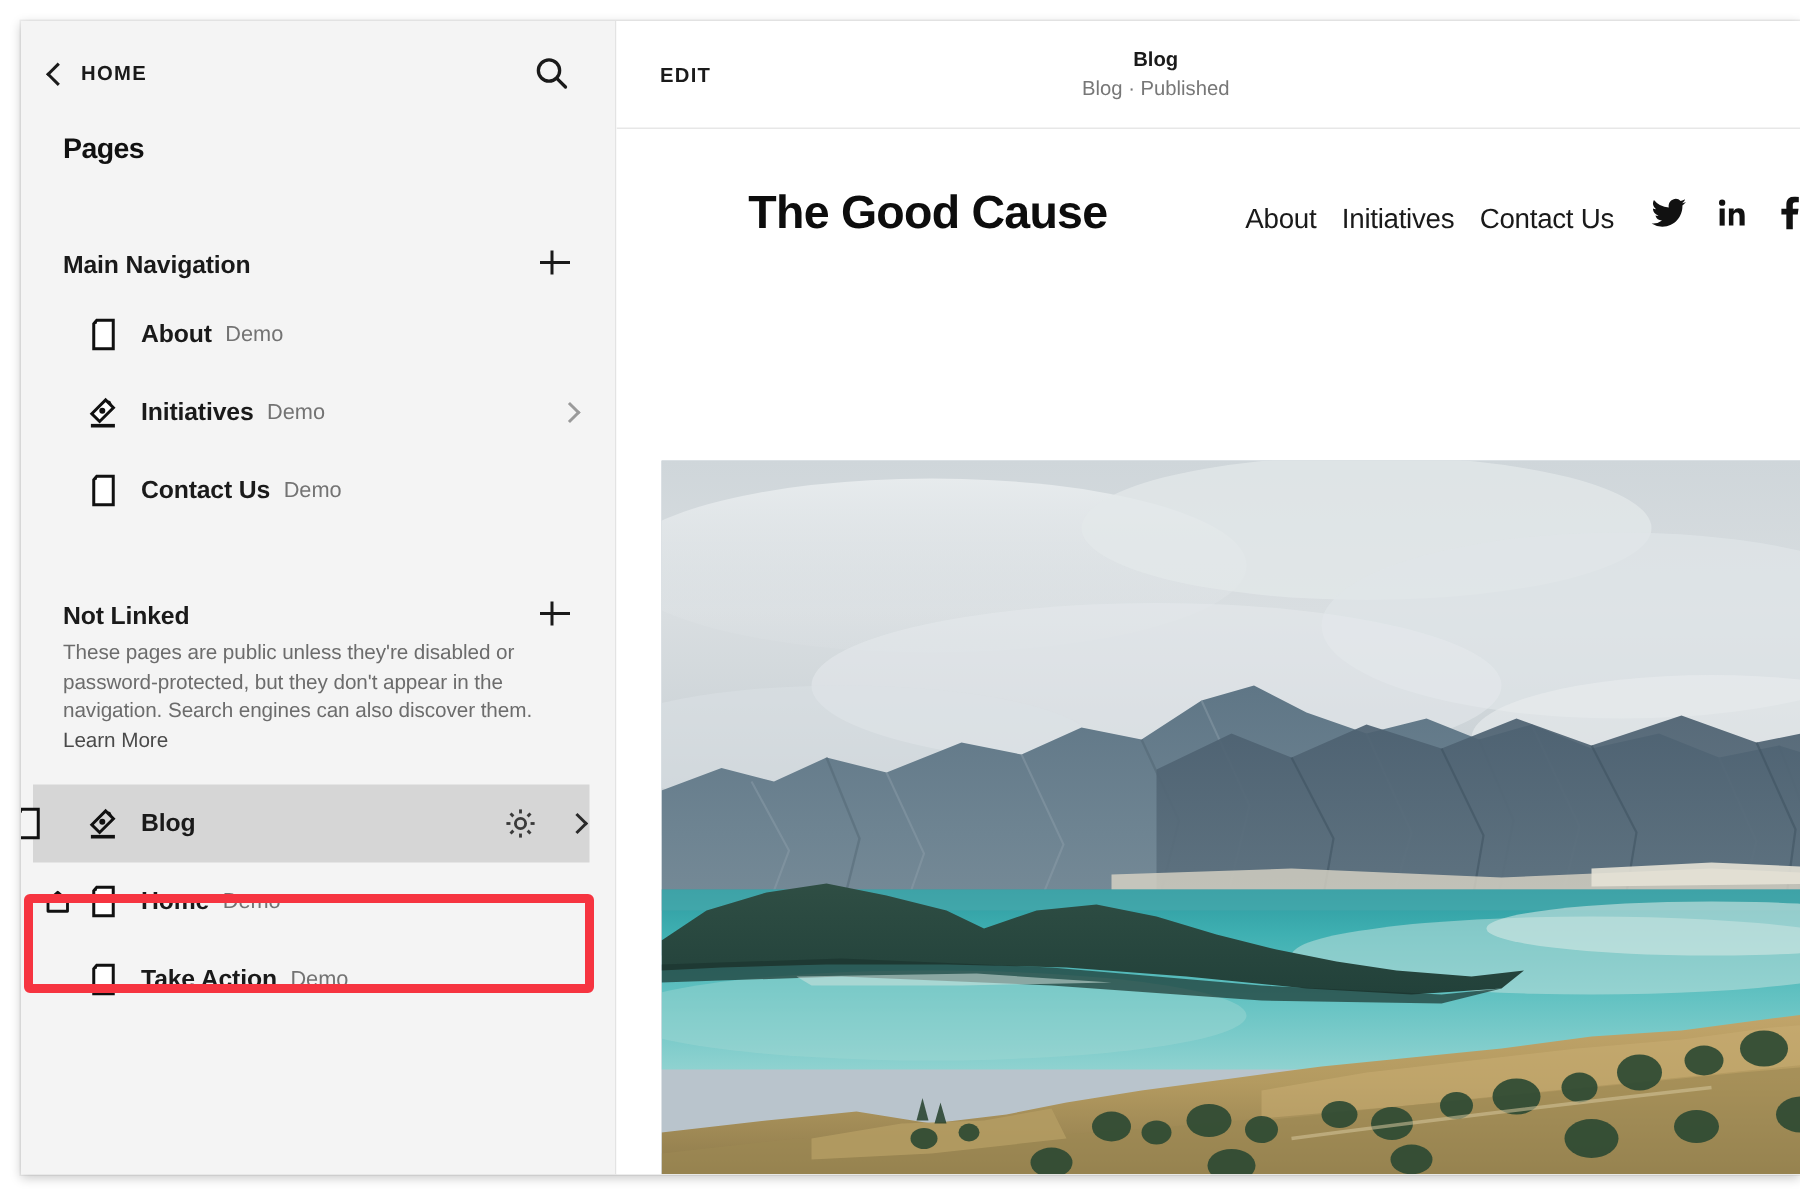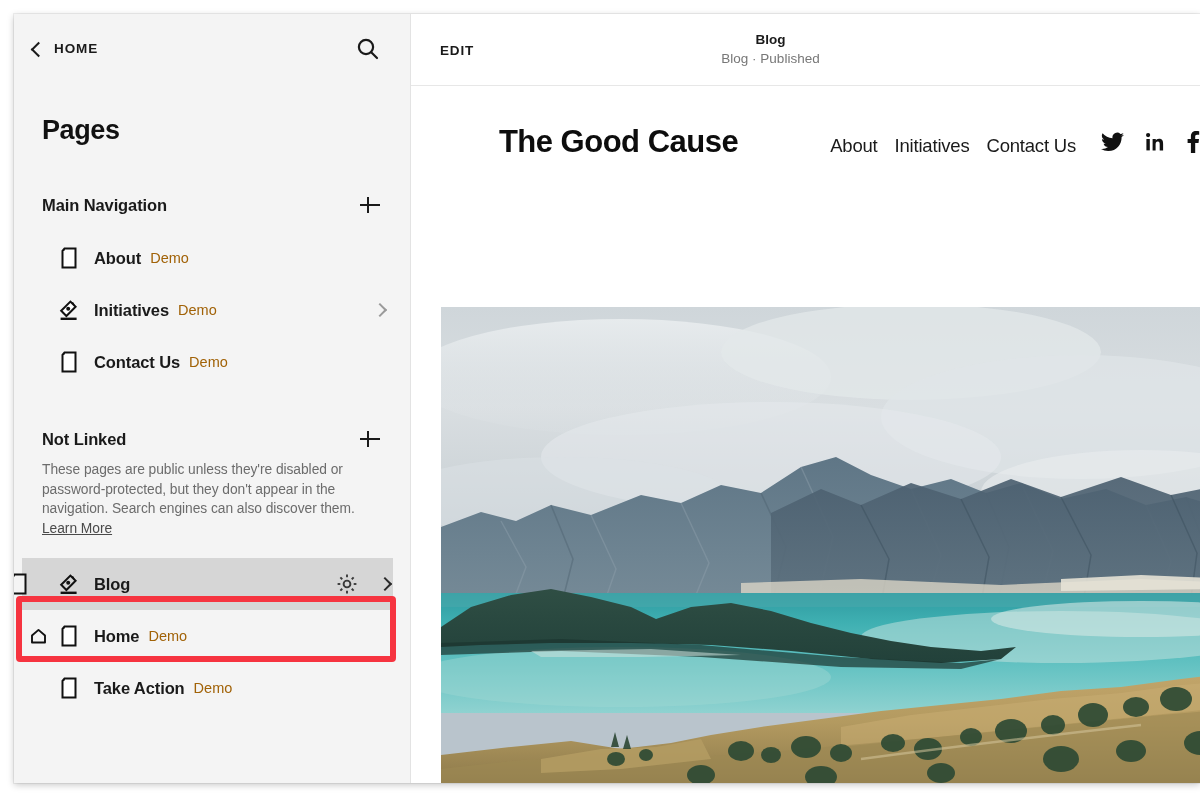--- a/index.html
+++ b/index.html
@@ -72,31 +72,31 @@
     color: #1a1a1a;
   }
   .search-btn {
     width: 26px; height: 26px;
     position: relative;
     cursor: pointer;
   }
   .search-btn svg { display: block; }
 
   .pages-title {
-    font-size: 27px;
+    font-size: 19px;
     font-weight: bold;
     color: #111111;
     letter-spacing: -0.4px;
     padding: 0 0 0 28px;
-    margin-top: 32px;
+    margin-top: 6px;
   }
 
   .section-head {
     display: flex;
-    align-items: center;
+    align-items: flex-end;
     justify-content: space-between;
     padding: 0 28px 0 28px;
     height: 34px;
   }
   .section-head.main-nav { margin-top: 42px; }
   .section-head.not-linked { margin-top: 34px; }
   .section-title {
     font-size: 16.5px;
     font-weight: bold;
     color: #1a1a1a;
@@ -137,21 +137,21 @@
   .icon-blog { flex: 0 0 22px; width: 22px; height: 24px; margin-right: 14px; }
   .row-label {
     font-size: 16.5px;
     font-weight: bold;
     color: #1a1a1a;
     letter-spacing: -0.1px;
     white-space: nowrap;
   }
   .row-badge {
     font-size: 14.5px;
-    color: #a16207;
+    color: #737373;
     margin-left: 9px;
     font-weight: normal;
     white-space: nowrap;
   }
   .row-spacer { flex: 1 1 auto; }
   .chev-right {
     width: 16px; height: 16px;
     position: relative;
     flex: 0 0 16px;
     cursor: pointer;
@@ -175,21 +175,20 @@
 
   .not-linked-desc {
     font-size: 13.8px;
     line-height: 19.5px;
     color: #6c6c6c;
     padding: 4px 30px 0 28px;
     letter-spacing: -0.05px;
   }
   .learn-more {
     color: #4a4a4a;
-    text-decoration: underline;
     cursor: pointer;
   }
 
   
   .blog-row-wrap {
     position: relative;
     margin-top: 20px;
     height: 52px;
   }
   .blog-row {

